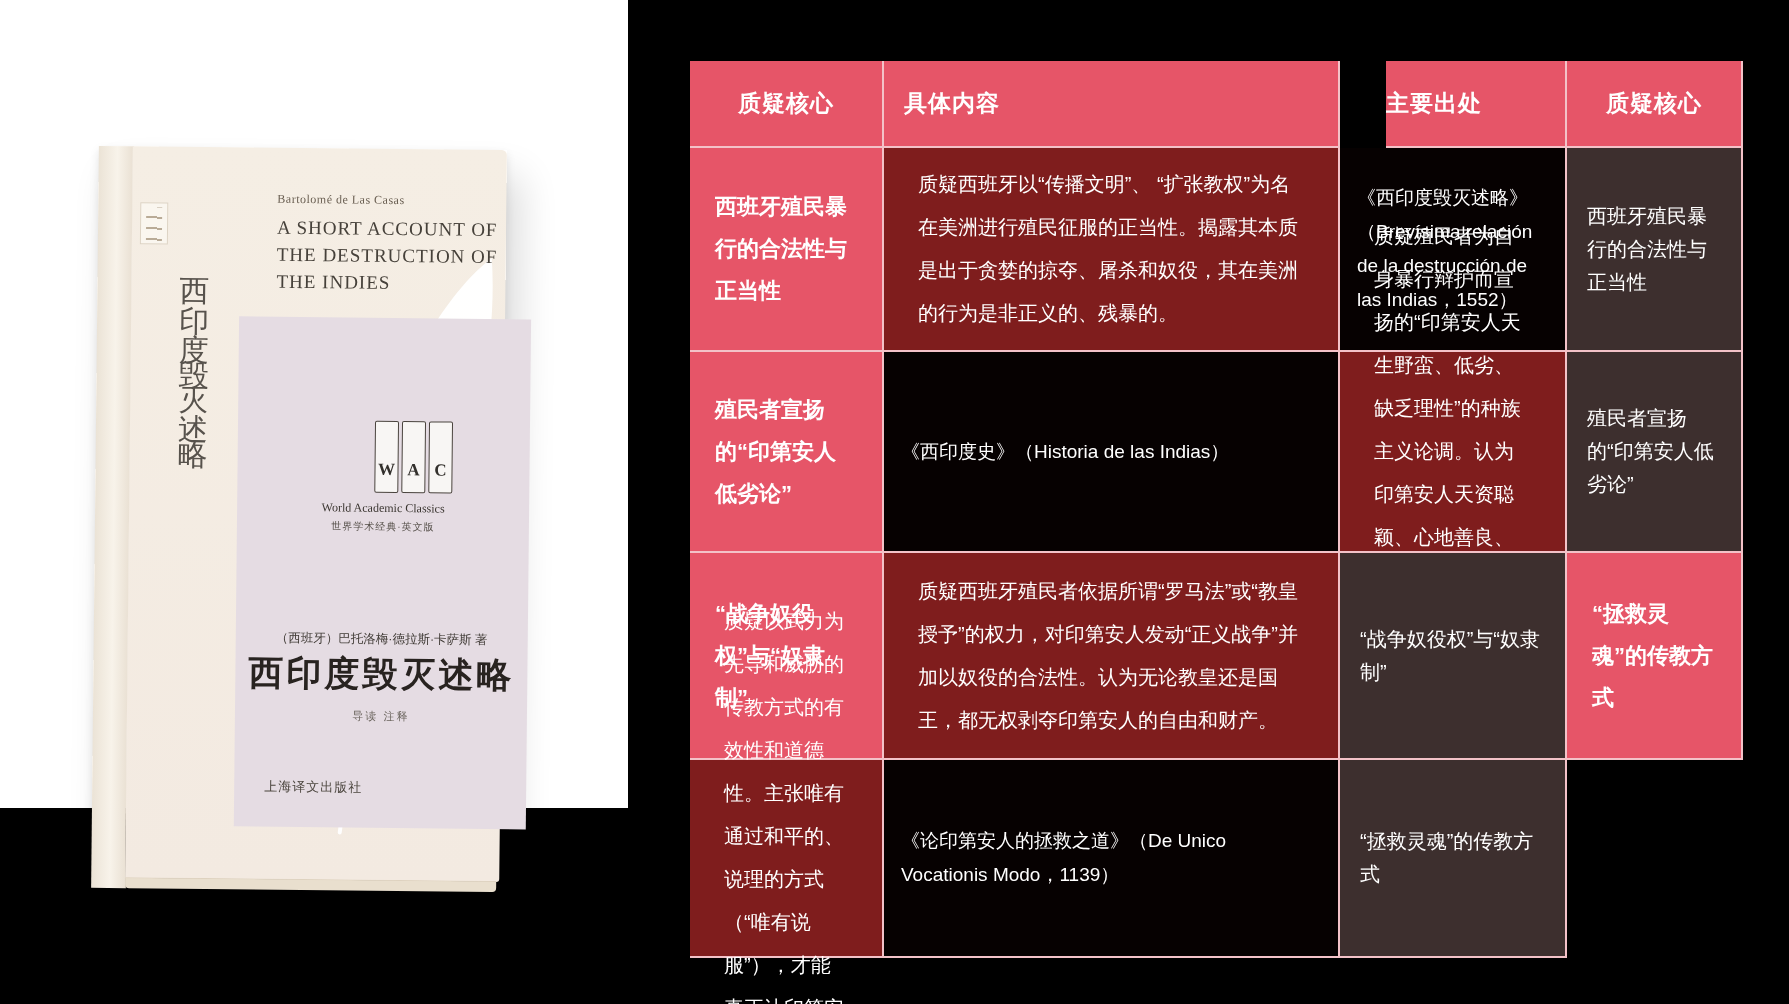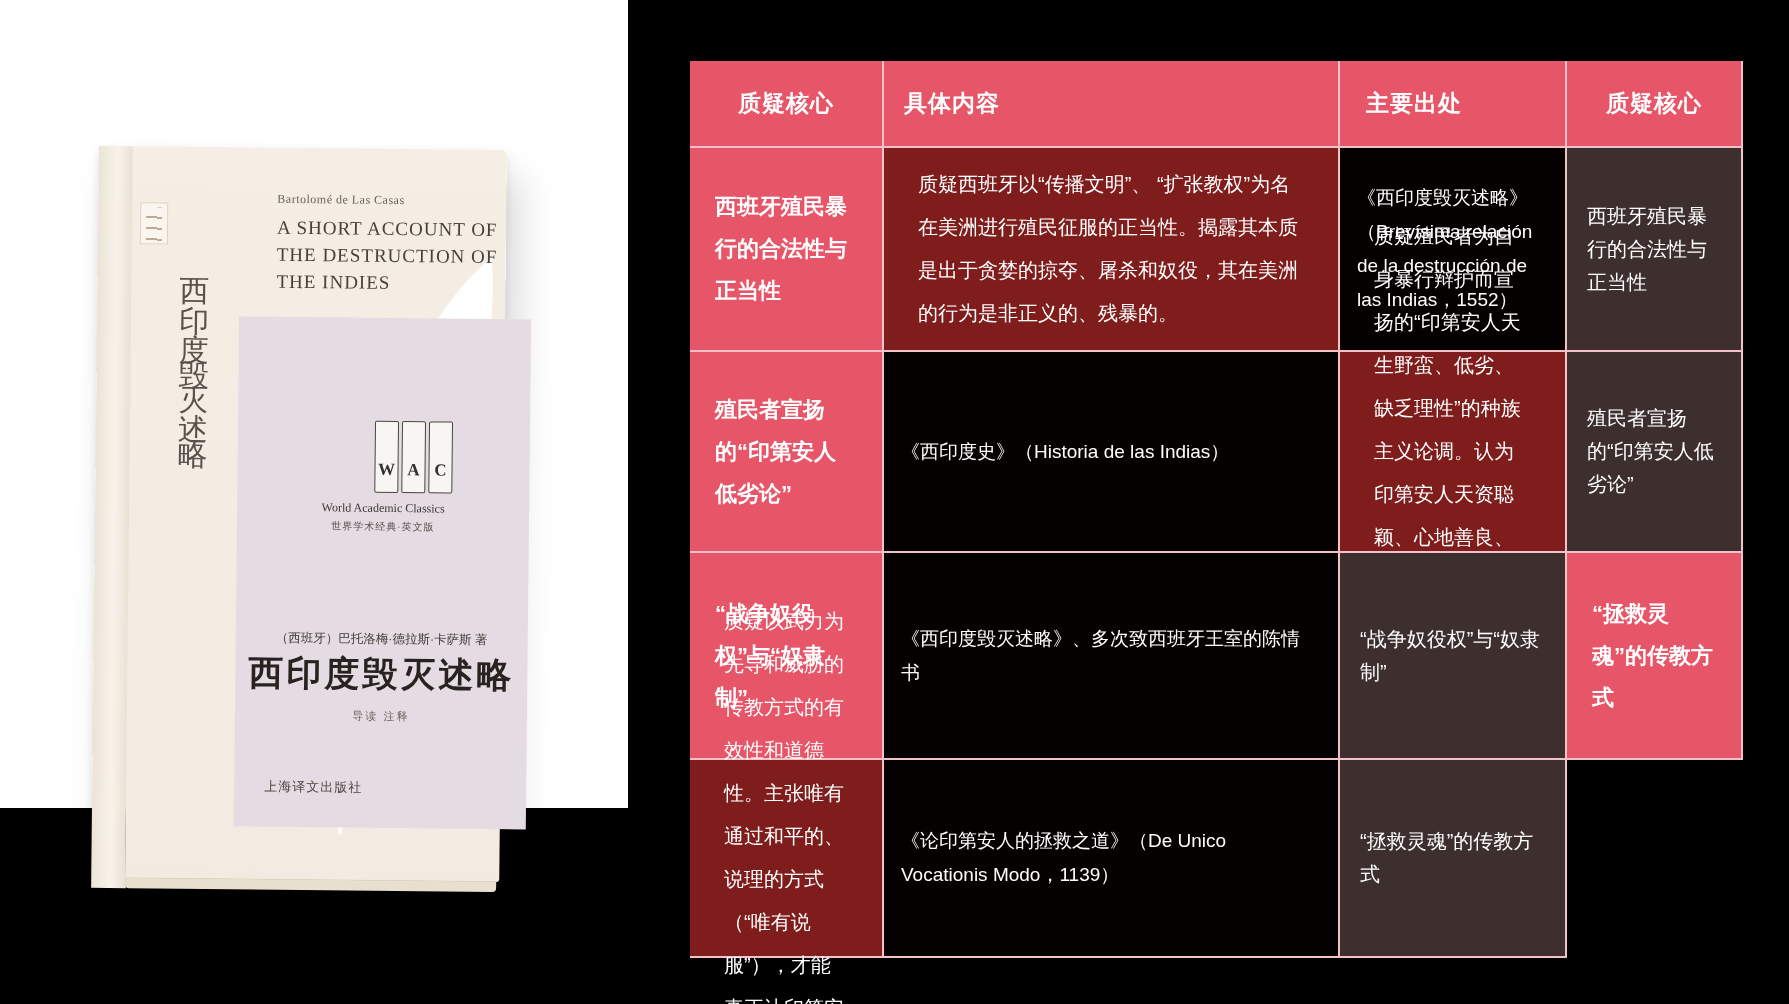--- a/index.html
+++ b/index.html
@@ -47,21 +47,21 @@
   .publisher{position:absolute;left:138px;top:630px;font-size:13px;color:#4c463f;letter-spacing:1px;}
   
   .tbl{position:absolute;left:690px;top:61px;width:1053px;height:897px;display:grid;
        grid-template-columns:194px 456px 227px 176px;
        grid-template-rows:87px 204px 201px 207px 198px;}
   .cell{box-sizing:border-box;border-right:2px solid #f3c2c8;border-bottom:2px solid #f3c2c8;
         display:flex;align-items:center;color:#ffffff;}
   .hd{background:#e65568;font-weight:bold;font-size:23px;letter-spacing:1px;}
   .hd-center{justify-content:center;}
   .hd-left2{padding-left:20px;}
-  .hd-left3{padding-left:26px;}
+  .hd-left3{margin-left:46px;}
   .c1{background:#e65568;font-weight:bold;font-size:22px;line-height:42px;padding:0 25px;}
   .c2{background:#7f1d1d;font-size:20px;line-height:43px;padding:0 34px;}
   .c3{background:#060101;font-size:19px;line-height:34px;padding:0 28px 0 17px;}
   .c4{background:#3d2f2e;font-size:20px;line-height:33px;padding:0 20px;}
 </style>
 </head>
 <body>
 
 <div class="stage">
 
@@ -111,21 +111,21 @@
     <div class="cell c2">质疑西班牙以“传播文明”、 “扩张教权”为名在美洲进行殖民征服的正当性。揭露其本质是出于贪婪的掠夺、屠杀和奴役，其在美洲的行为是非正义的、残暴的。</div>
     <div class="cell c3">《西印度毁灭述略》（Brevísima relación de la destrucción de las Indias，1552）</div>
     <div class="cell c4">西班牙殖民暴行的合法性与正当性</div>
 
     <div class="cell c1">殖民者宣扬的“印第安人低劣论”</div>
     <div class="cell c3">《西印度史》（Historia de las Indias）</div>
     <div class="cell c2">质疑殖民者为自身暴行辩护而宣扬的“印第安人天生野蛮、低劣、缺乏理性”的种族主义论调。认为印第安人天资聪颖、心地善良、拥有完整的理性，是美洲的天然主人。</div>
     <div class="cell c4">殖民者宣扬的“印第安人低劣论”</div>
 
     <div class="cell c1">“战争奴役权”与“奴隶制”</div>
-    <div class="cell c3">《西印度毁灭述略》、多次致西班牙王室的陈情书</div>
+    <div class="cell c2">质疑西班牙殖民者依据所谓“罗马法”或“教皇授予”的权力，对印第安人发动“正义战争”并加以奴役的合法性。认为无论教皇还是国王，都无权剥夺印第安人的自由和财产。</div>
     <div class="cell c4">“战争奴役权”与“奴隶制”</div>
 
     <div class="cell c1">“拯救灵魂”的传教方式</div>
     <div class="cell c2">质疑以武力为先导和威胁的传教方式的有效性和道德性。主张唯有通过和平的、说理的方式（“唯有说服”），才能真正让印第安人理解和接受基督教信仰。</div>
     <div class="cell c3">《论印第安人的拯救之道》（De Unico Vocationis Modo，1139）</div>
     <div class="cell c4">“拯救灵魂”的传教方式</div>
   </div>
 
 </div>
 

